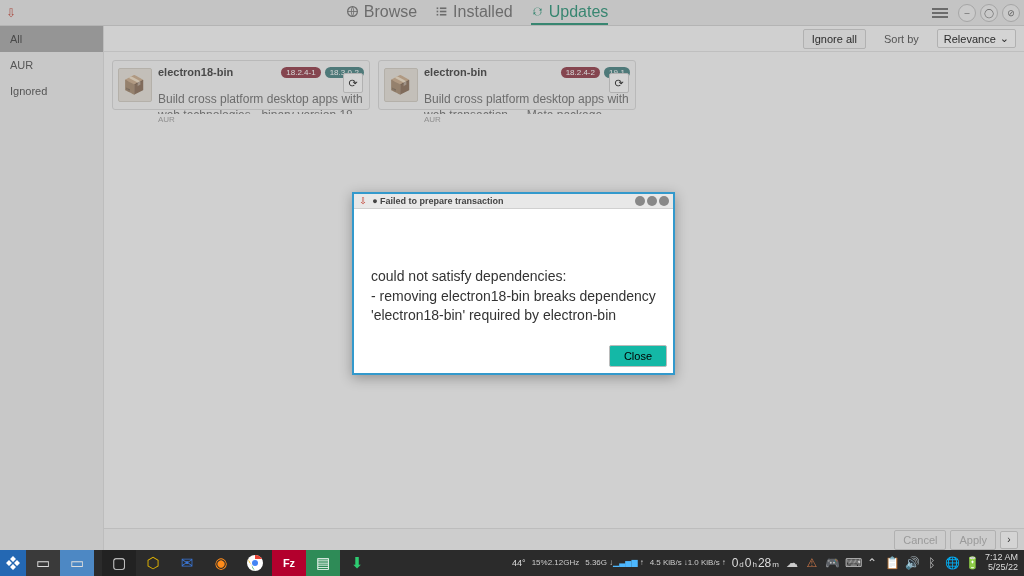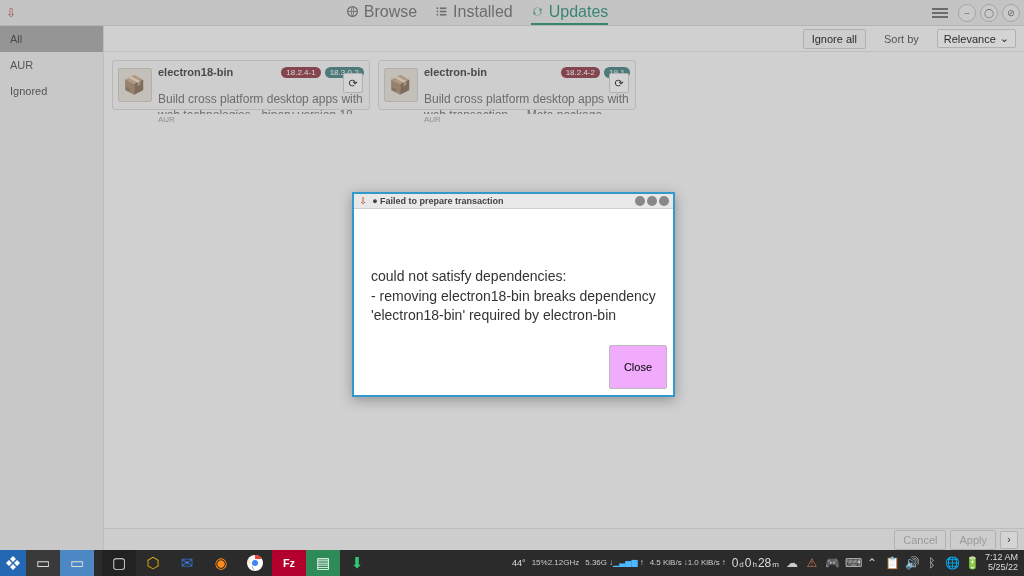--- a/index.html
+++ b/index.html
@@ -52,21 +52,21 @@
 .dim { position:absolute; inset:0; background:rgba(120,120,120,0.32); }
 
 
 .dialog { position:absolute; left:352px; top:192px; width:323px; background:#fff; border:2px solid #3399cc; box-shadow:0 3px 12px rgba(0,0,0,0.3);}
 .dialog-titlebar { height:15px; background:#e8e8e8; display:flex; align-items:center; font-size:9px; padding:0 4px; border-bottom:1px solid #d0d0d0;}
 .dialog-titlebar .d-icon { width:10px; height:10px; display:flex; align-items:center; justify-content:center; font-size:9px; }
 .dialog-titlebar .d-title { flex:1; text-align:left; font-weight:bold; color:#444;}
 .dialog-titlebar .d-btn { width:10px; height:10px; border-radius:50%; background:#888; margin-left:2px; cursor:pointer; }
 .dialog-body { padding: 58px 17px 10px 17px; min-height:130px; font-size:14px; color:#333; line-height:1.4;}
 .dialog-footer { padding:6px; display:flex; justify-content:flex-end; border-top: none;}
-.dialog-footer .btn-flat { padding: 15px 14px; background:#f0abfc; border:1px solid #bbb;}
+.dialog-footer .btn-flat { padding: 4px 14px; background:#14b8a6; border:1px solid #bbb;}
 
 
 .taskbar { position:absolute; left:0; right:0; bottom:0; height:26px; background:#2b2b2b; display:flex; align-items:center; color:#ddd; font-size:9px; }
 .taskbar-left { display:flex; align-items:center; gap:0; height:100%; }
 .task-icon { width:34px; height:26px; display:flex; align-items:center; justify-content:center; font-size:15px; cursor:pointer;}
 .task-icon.blue { background:#2468b3; width:26px;}
 .task-icon.active-win { background:#4d88c4; width:34px;}
 .taskbar-right { margin-left:auto; display:flex; align-items:center; gap:6px; padding-right:6px; height:100%;}
 .stat-block { display:flex; flex-direction:row; align-items:flex-end; line-height:1; font-size:8px; color:#ccc;}
 .stat-block .row { display:flex; gap:2px; align-items:center;}

